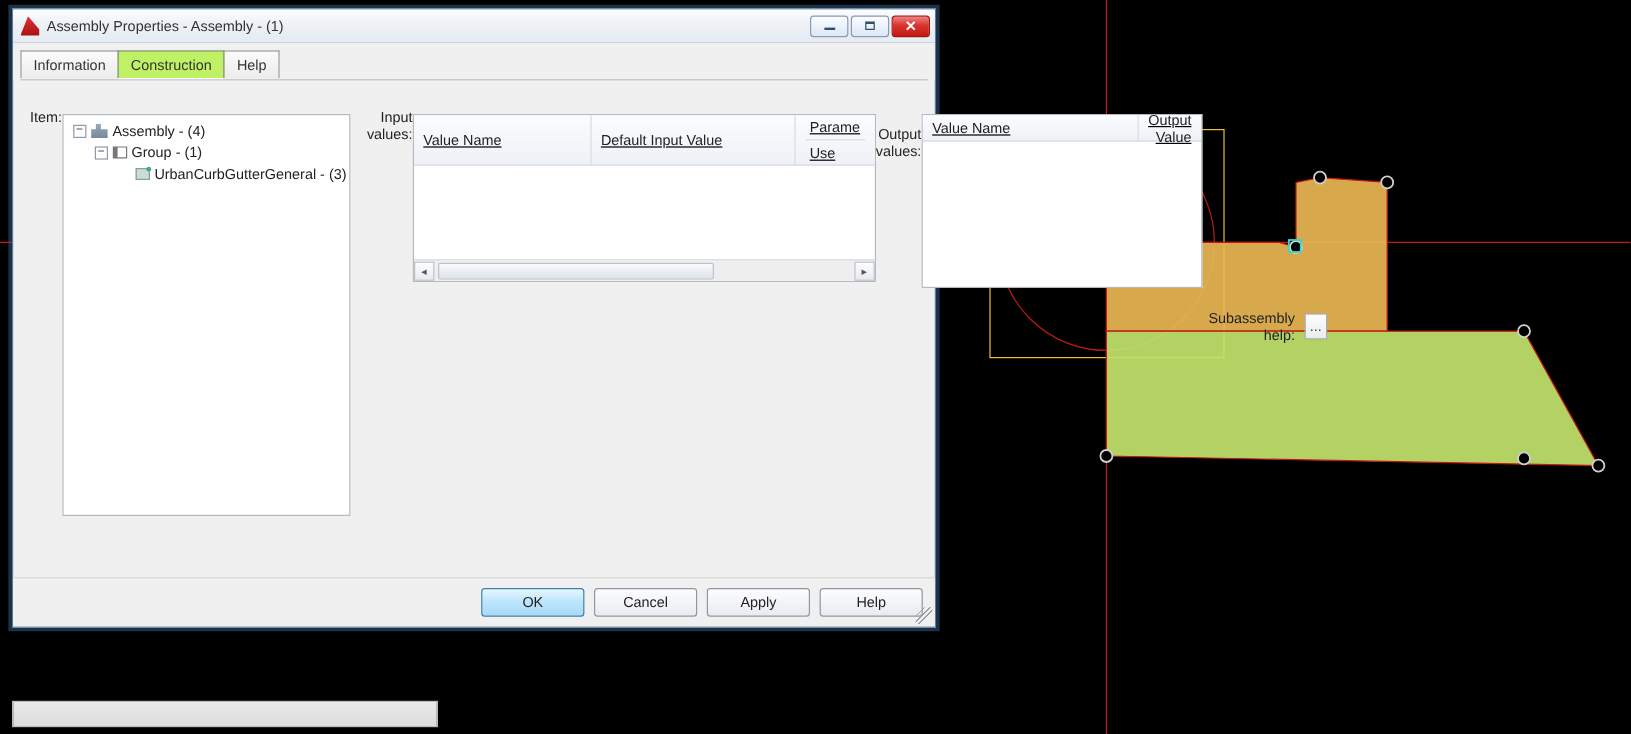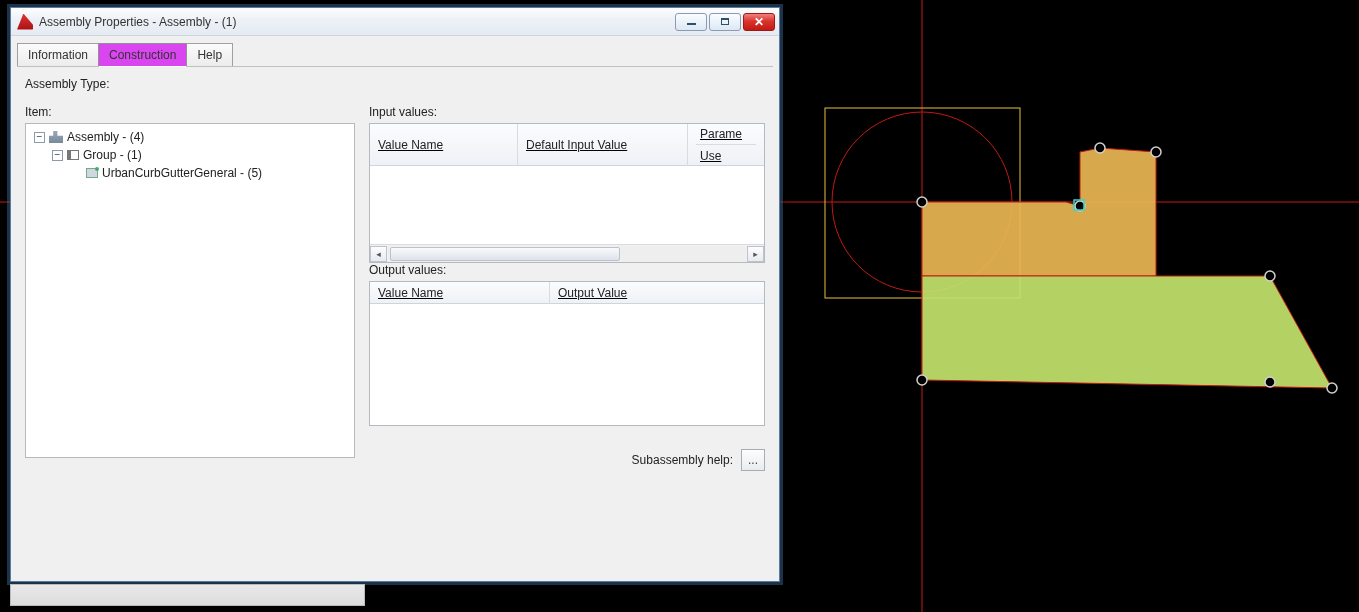--- a/index.html
+++ b/index.html
@@ -6,21 +6,21 @@
   body { margin: 0; padding: 0; background: #000; width: 1359px; height: 612px; position: relative; overflow: hidden; }
 
   
   .cad {
     position: absolute; inset: 0; background: #000;
   }
   .cad svg { position: absolute; top: 0; left: 0; }
 
   
   .window {
-    position: absolute; left: 10px; top: 7px; width: 770px; height: 575px;
+    position: absolute; left: 10px; top: 7px; width: 770px; height: 516px;
     background: #f0f0f0;
     border: 1px solid #5a7ca0;
     box-shadow: 0 0 0 3px rgba(60,110,160,0.45), 4px 4px 8px rgba(0,0,0,0.3);
     display: flex; flex-direction: column;
   }
   .titlebar {
     height: 28px; background: linear-gradient(#fdfdfe, #eef2f7 40%, #e5ebf3);
     display: flex; align-items: center; padding: 0 4px 0 6px;
     border-bottom: 1px solid #d0d4da;
   }
@@ -37,30 +37,30 @@
     display: flex; align-items: center; justify-content: center;
     font-family: sans-serif; font-size: 11px; color: #30506a;
     background: linear-gradient(#fafdff, #dce8f5);
   }
   .winbtn.close { background: linear-gradient(#f08080, #d9342c 45%, #c21a12); border-color: #a01810; color: #fff; font-weight: bold; font-size: 12px; }
   .winbtn .square { width: 8px; height: 7px; border: 1px solid #30506a; border-top-width: 2px; }
   .winbtn .bar { width: 9px; height: 0; border-top: 2px solid #30506a; margin-top: 4px; }
 
   
   .tabstrip {
-    display: flex; align-items: center; padding: 6px 6px 0 6px; height: 30px;
+    display: flex; align-items: flex-start; padding: 6px 6px 0 6px; height: 30px;
     background: #f0f0f0;
   }
   .tab {
     padding: 4px 10px 4px 10px; border: 1px solid #a0a0a0; border-bottom: none;
     background: linear-gradient(#fbfbfb, #ececec);
     margin-right: -1px; color: #333; position: relative;
   }
   .tab.active {
-    background: #d946ef; border-color: #919191; z-index: 2;
+    background: #bef264; border-color: #919191; z-index: 2;
     border-top: 1px solid #919191;
   }
   .tab.active::after {
     content: ""; position: absolute; left: 0; right: 0; bottom: -1px; height: 1px; background: #fff;
   }
 
   .tabpage {
     flex: 1; margin: 0 6px 6px 6px; background: #fff0; padding: 10px 8px 0 8px;
     border-top: 1px solid #c0c0c0; position: relative;
   }
@@ -69,21 +69,21 @@
 
   .combo {
     width: 330px; height: 22px; margin-top: 4px;
     border: 1px solid #8f9aa8; background: linear-gradient(#f7f9fc,#e9eef5);
     display: flex; align-items: center; padding: 0 4px 0 8px; color: #222;
     border-radius: 2px;
   }
   .combo .arrow { margin-left: auto; width: 0; height: 0; border-left: 4px solid transparent; border-right: 4px solid transparent; border-top: 5px solid #445; }
 
   .cols { display: flex; gap: 14px; margin-top: 14px; }
-  .col { display: flex; flex-direction: column; }
+  .col { display: flex; flex-direction: row; text-align: right; }
   .col.left { width: 330px; }
   .col.right { flex: 1; }
 
   .panel {
     border: 1px solid #b5b9c0; background: #fff; margin-top: 4px;
   }
   .col.left .panel { height: 335px; overflow: auto; }
 
   
   .tree { padding: 4px 2px; color: #222; }
@@ -211,21 +211,20 @@
   </div>
 
   <div class="tabstrip">
     <div class="tab">Information</div>
     <div class="tab active">Construction</div>
     <div class="tab">Help</div>
   </div>
 
   <div class="tabpage">
 
-    <div class="lbl">Assembly Type:</div>
 
     <div class="cols">
 
       <div class="col left">
         <div class="lbl">Item:</div>
         <div class="panel">
           <div class="tree">
             <div class="treerow">
               <span class="spacer" style="width:6px"></span>
               <span class="toggle">−</span>
@@ -234,21 +233,21 @@
             </div>
             <div class="treerow">
               <span class="spacer" style="width:24px"></span>
               <span class="toggle">−</span>
               <span class="ticon grp"></span>
               <span>Group - (1)</span>
             </div>
             <div class="treerow">
               <span class="spacer" style="width:58px"></span>
               <span class="ticon sub"></span>
-              <span>UrbanCurbGutterGeneral - (5)</span>
+              <span>UrbanCurbGutterGeneral - (3)</span>
             </div>
           </div>
         </div>
       </div>
 
       <div class="col right">
         <div class="lbl">Input values:</div>
         <div class="tbl input">
           <div class="thead twoRow">
             <div class="th" style="width:148px">Value Name</div>
@@ -261,31 +260,38 @@
           <div class="tbody"></div>
           <div class="hscroll">
             <div class="btn">◂</div>
             <div class="track">
               <div class="thumb"></div>
             </div>
             <div class="btn">▸</div>
           </div>
         </div>
 
-        <div class="lbl" style="">Output values:</div>
+        <div class="lbl" style="margin-top:14px">Output values:</div>
         <div class="tbl output">
           <div class="thead oneRow">
             <div class="th" style="width:180px;height:22px">Value Name</div>
             <div class="th" style="flex:1;height:22px;border-right:none">Output Value</div>
           </div>
         </div>
 
         <div class="subhelp">
           <span class="lbl">Subassembly help:</span>
           <div class="sqbtn">...</div>
         </div>
       </div>
     </div>
   </div>
 
+  <div class="btnrow">
+    <div class="pushbtn primary">OK</div>
+    <div class="pushbtn">Cancel</div>
+    <div class="pushbtn">Apply</div>
+    <div class="pushbtn">Help</div>
+    <div class="resize-grip"></div>
+  </div>
 </div>
 
 <footer class="taskish"></footer>
 
 </body></html>

